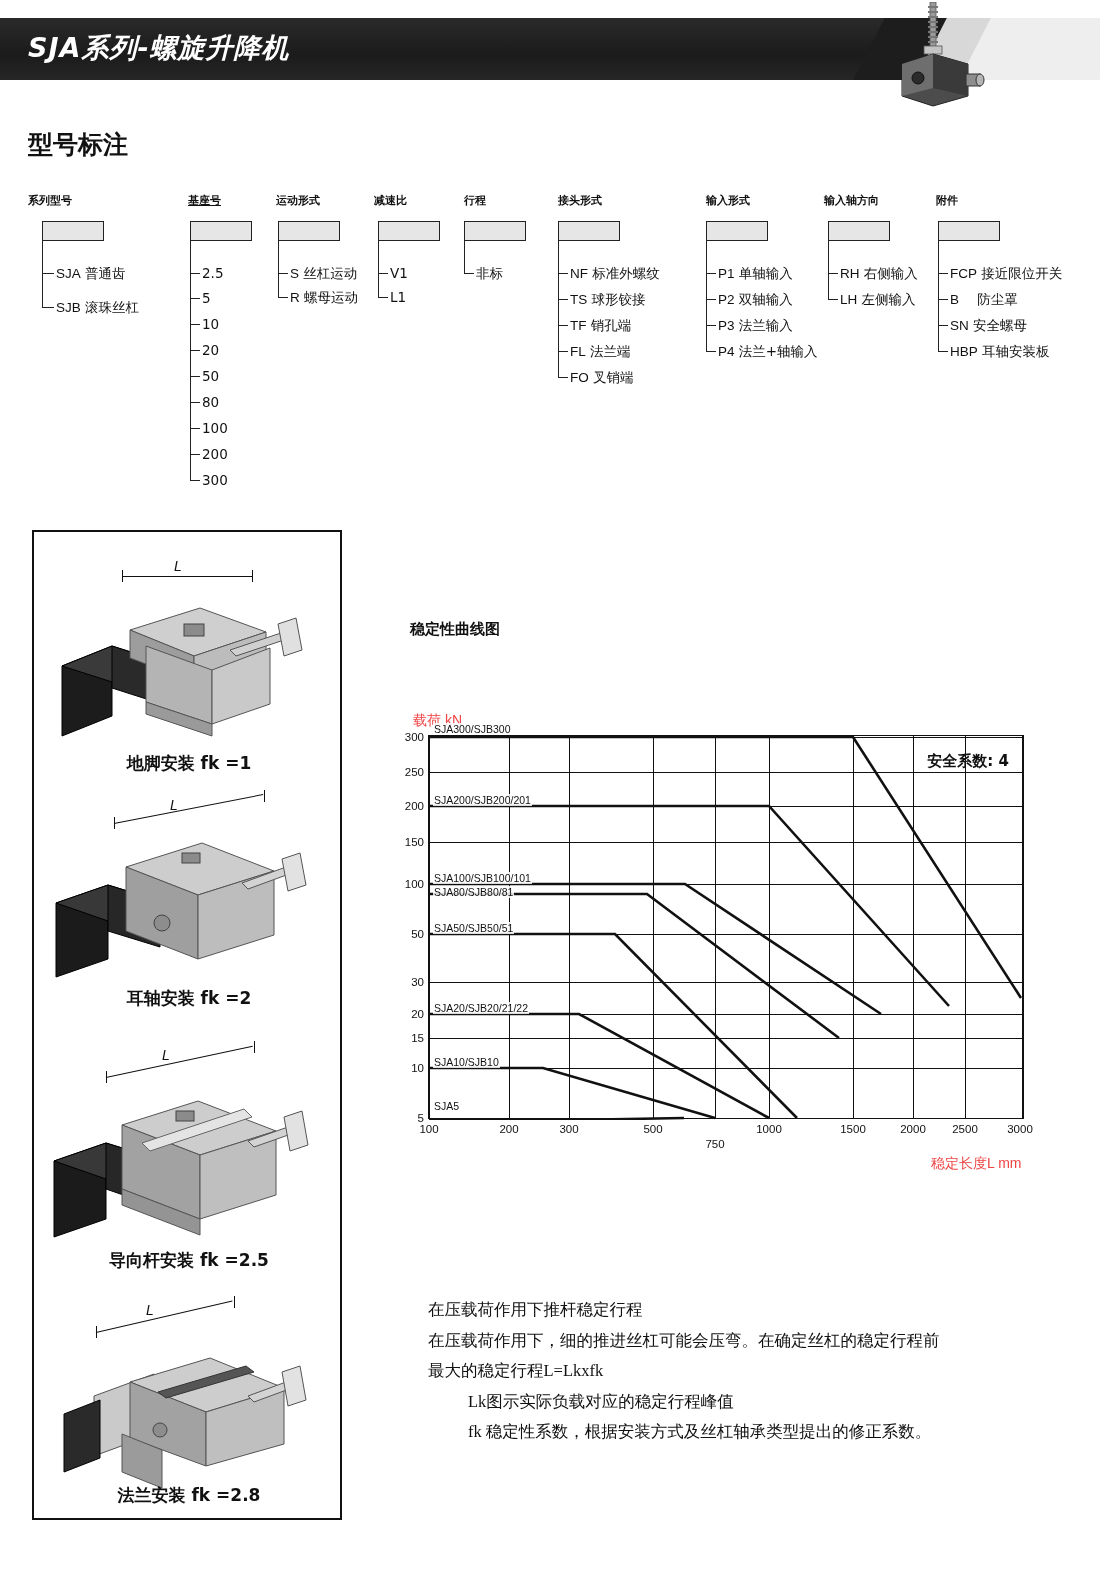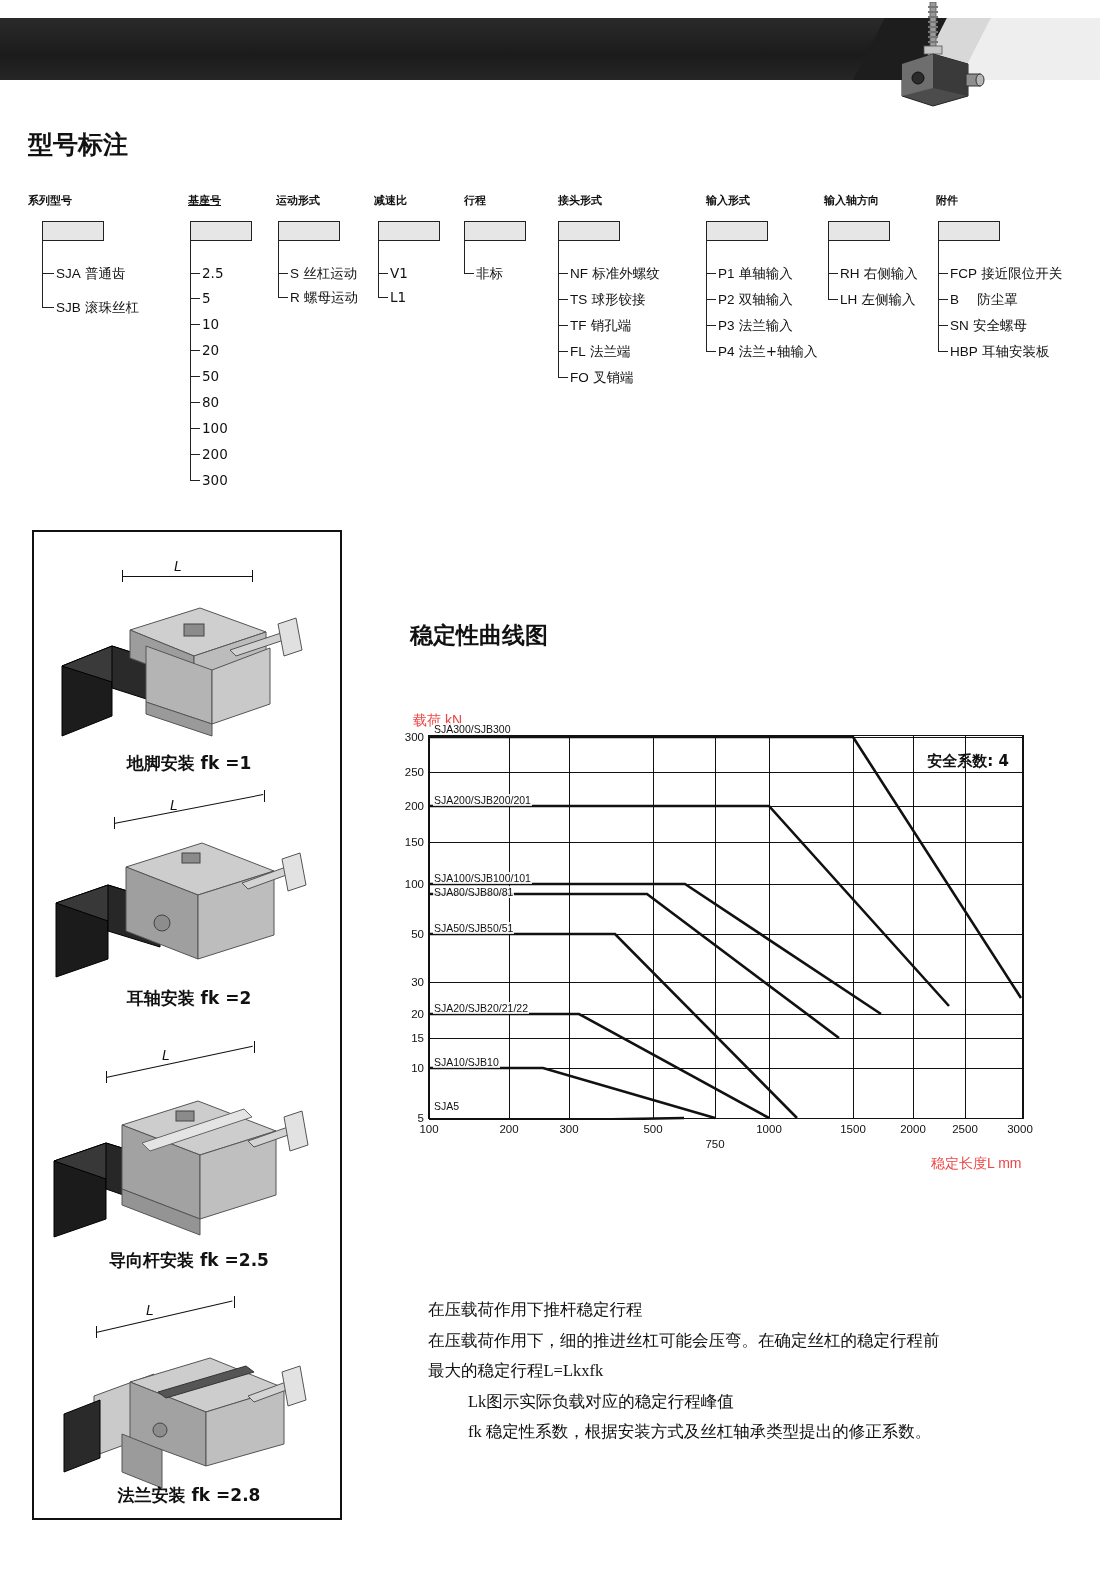--- a/index.html
+++ b/index.html
@@ -71,21 +71,21 @@
     position:absolute; width:310px; text-align:center;
     font-size:17px; font-weight:bold; color:#111;
     font-family:"DejaVu Sans","Liberation Sans",sans-serif;
   }
   .dim-L{ position:absolute; font-size:14px; font-style:italic; color:#111; }
   .arrow-line{ position:absolute; height:1.4px; background:#111; }
   .arrow-tick{ position:absolute; width:1.4px; height:12px; background:#111; }
 
   
   .chart-wrap{ position:absolute; left:395px; top:620px; width:680px; height:680px; }
-  .chart-title{ position:absolute; left:15px; top:0px; font-size:23px; font-weight:bold;
+  .chart-title{ position:absolute; left:15px; top:0px; font-size:15px; font-weight:bold;
     font-family:"DejaVu Sans","Liberation Sans",sans-serif;text-align:right;}
   .axis-lbl{ position:absolute; font-size:14px; color:#ef4444; }
   .plot{
     position:absolute; left:33px; top:115px; width:596px; height:384px;
     border:1.6px solid #111; background:#fff;
   }
   .gv{ position:absolute; top:0; width:1px; height:100%; background:#111; }
   .gh{ position:absolute; left:0; height:1px; width:100%; background:#111; }
   .tick-y{ position:absolute; right:100%; margin-right:5px; transform:translateY(-50%);
     font-size:11.5px; color:#111; white-space:nowrap; }
@@ -102,20 +102,21 @@
     font-family:Liberation Serif, serif; }
   .note.indent1{ padding-left:40px; }
 </style>
 </head>
 <body>
 
 <div class="header">
   <div class="hdr-grey1"></div>
   <div class="hdr-grey2"></div>
   <div class="hdr-band"></div>
+  <div class="hdr-title">SJA系列-螺旋升降机</div>
 
   <div class="hdr-prod">
     <svg width="110" height="108" viewBox="0 0 110 108">
       <rect x="50" y="0" width="6" height="46" fill="#9a9a9a" stroke="#555" stroke-width="0.8"></rect>
       <g fill="#777">
         <rect x="48" y="4" width="10" height="2"></rect>
           <rect x="48" y="9" width="10" height="2"></rect>
         <rect x="48" y="14" width="10" height="2"></rect>
           <rect x="48" y="19" width="10" height="2"></rect>
         <rect x="48" y="24" width="10" height="2"></rect>

